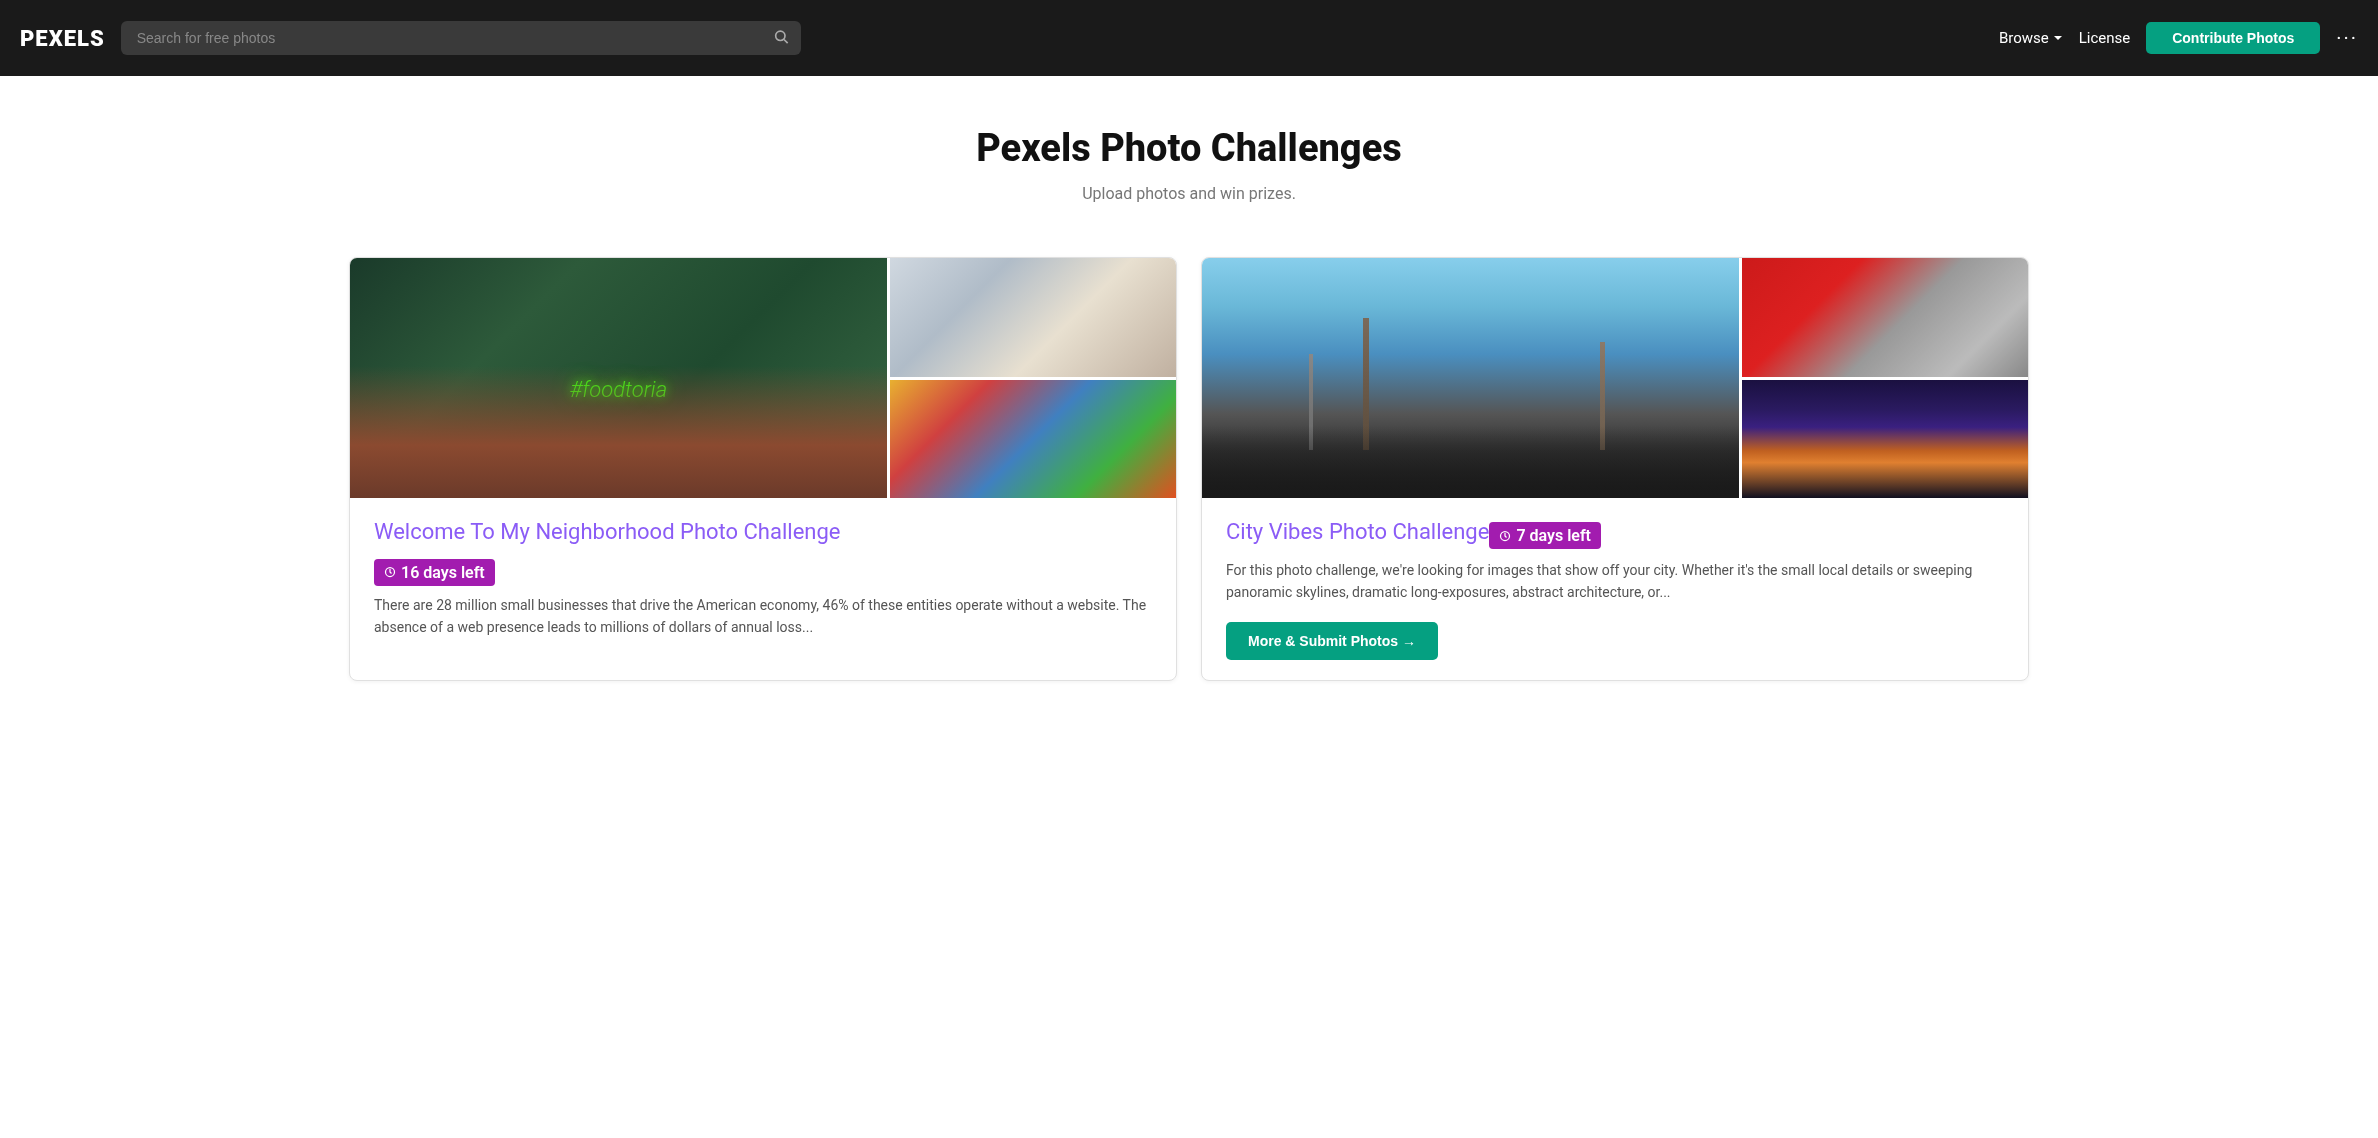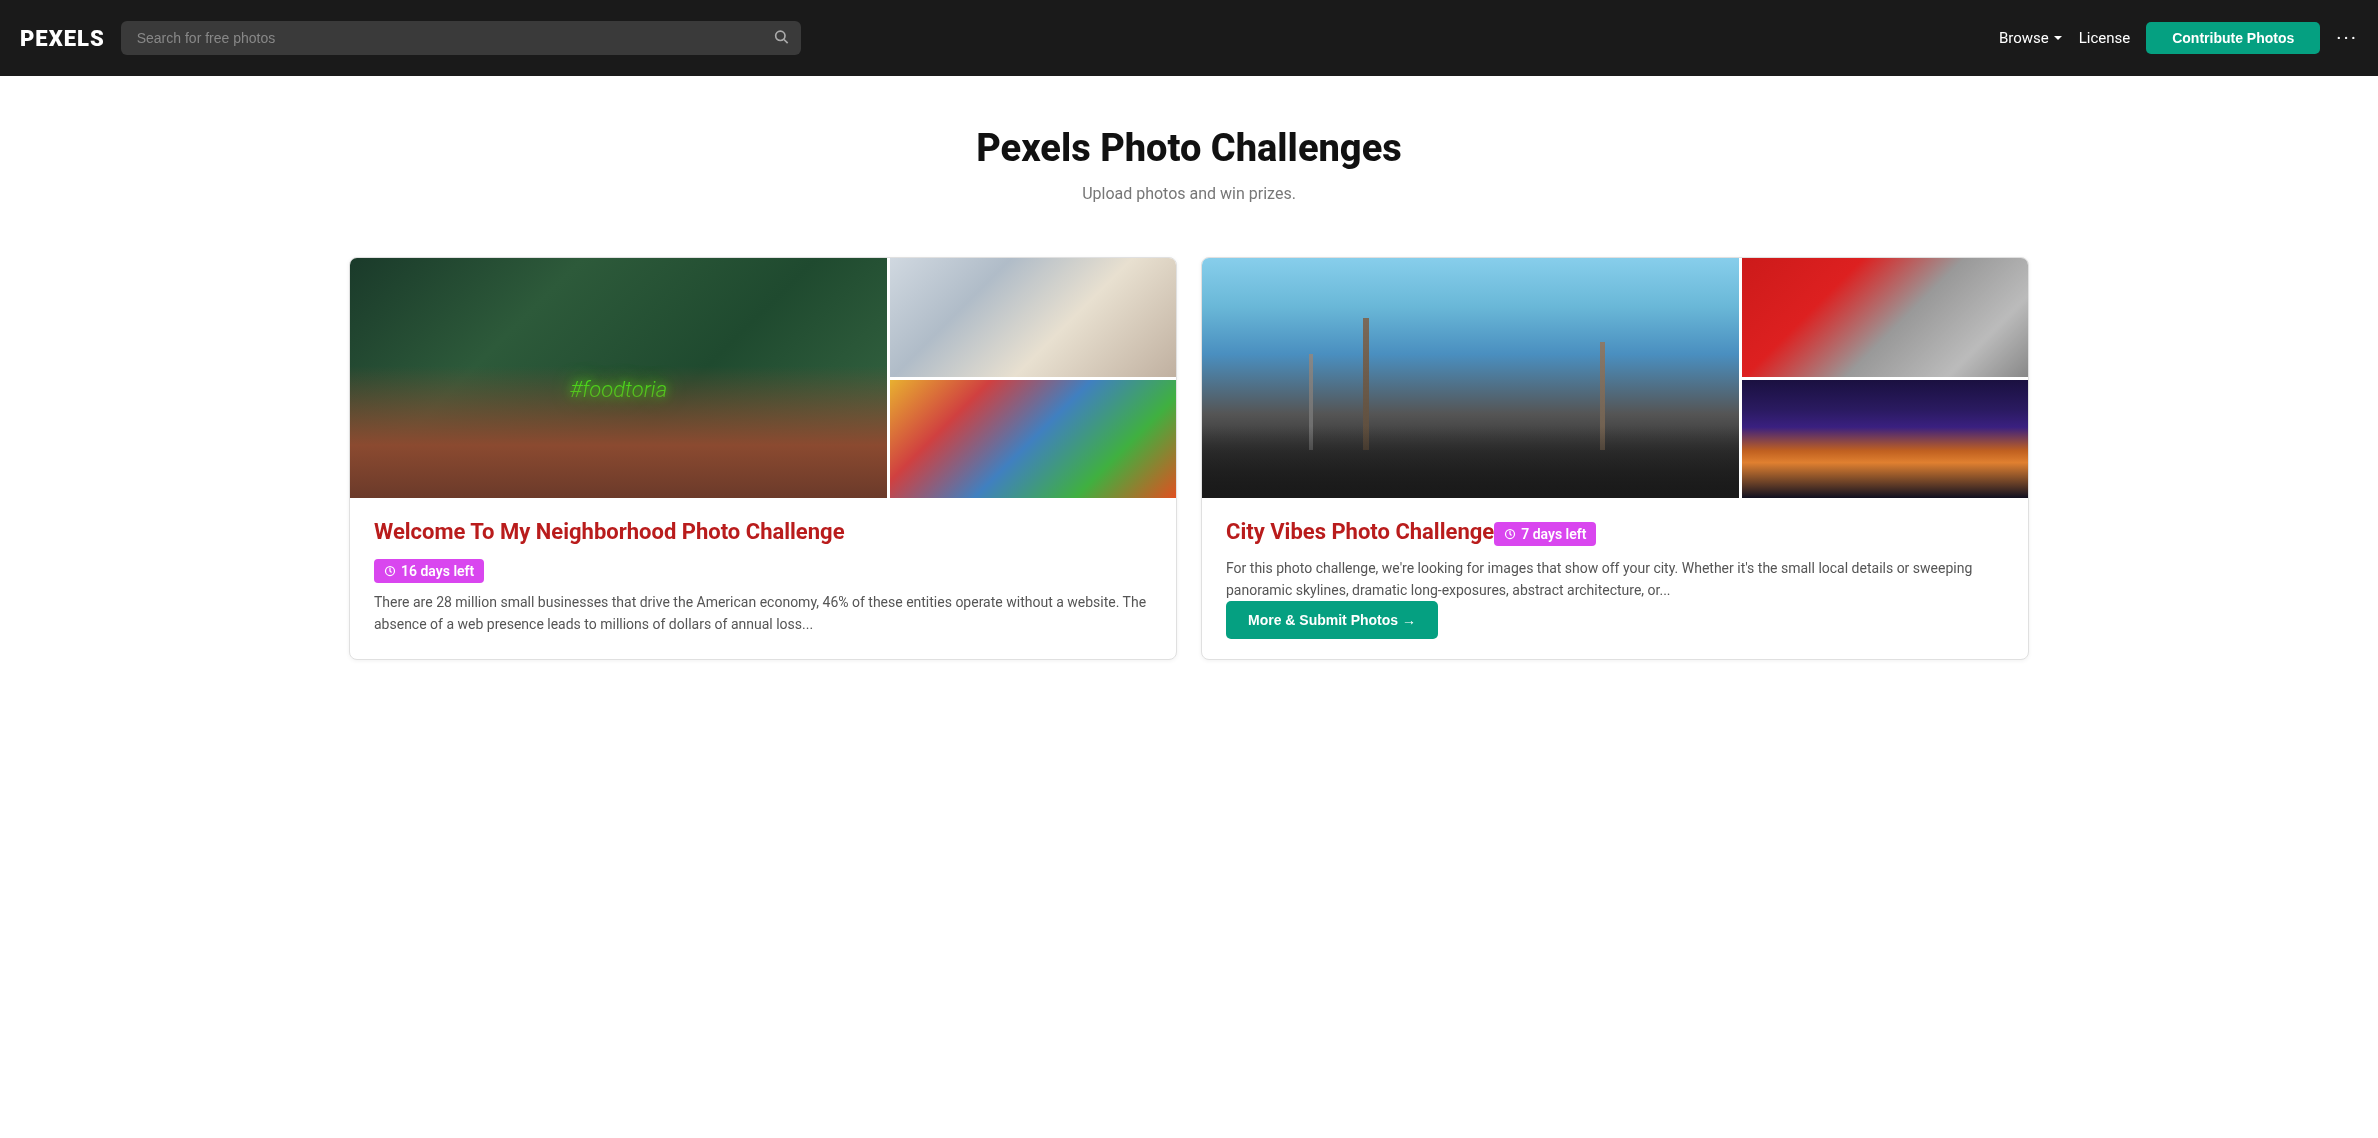--- a/index.html
+++ b/index.html
@@ -167,56 +167,57 @@
     .photo-mural {
       background: linear-gradient(135deg, #e8a020 0%, #d44040 30%, #4080c0 60%, #40c040 80%);
     }
 
     
     .card-body {
       padding: 20px 24px;
     }
     .card-title {
       font-size: 22px;
-      font-weight: 700;
-      color: #b91c1c;
+      font-weight: 400;
+      color: #8b5cf6;
       line-height: 1.3;
     }
     .card-title-row {
       display: flex;
       align-items: flex-start;
       gap: 0;
       flex-wrap: wrap;
       margin-bottom: 10px;
     }
     .badge-timer {
       display: inline-flex;
       align-items: center;
       gap: 5px;
-      background: #d946ef;
-      color: #fff;
-      font-size: 14px;
+      background: #a21caf;
+      color: #fff;
+      font-size: 16px;
       font-weight: 600;
       padding: 4px 10px;
       border-radius: 4px;
       white-space: nowrap;
       margin-top: 4px;
     }
     .badge-timer svg {
       width: 12px;
       height: 12px;
     }
     .card-description {
       font-size: 14px;
       color: #555;
       line-height: 1.6;
       margin-top: 8px;
     }
     .card-cta {
       display: inline-block;
+      margin-top: 18px;
       background: #05a081;
       color: #fff;
       font-size: 14px;
       font-weight: 600;
       padding: 11px 22px;
       border-radius: 5px;
       border: none;
       cursor: pointer;
     }
 

